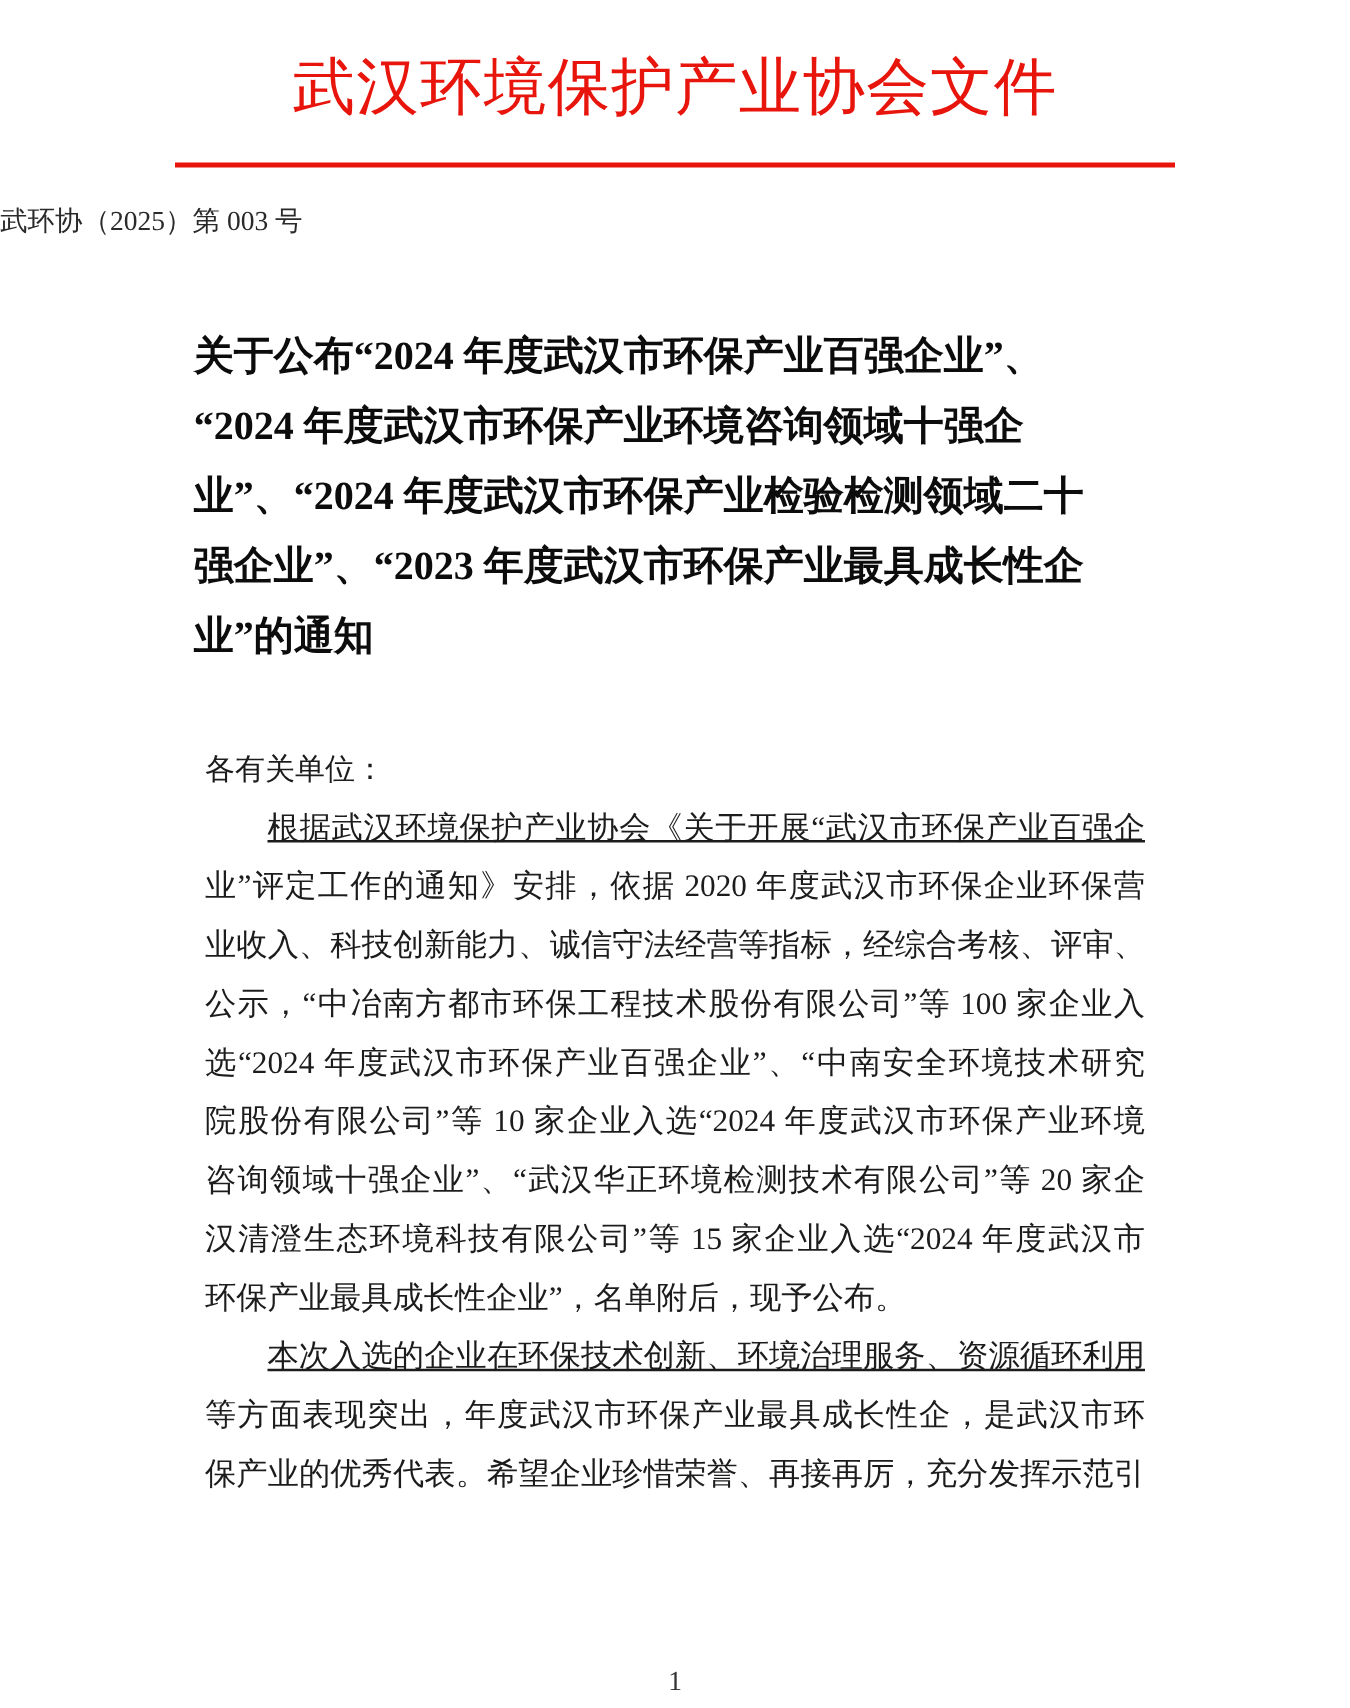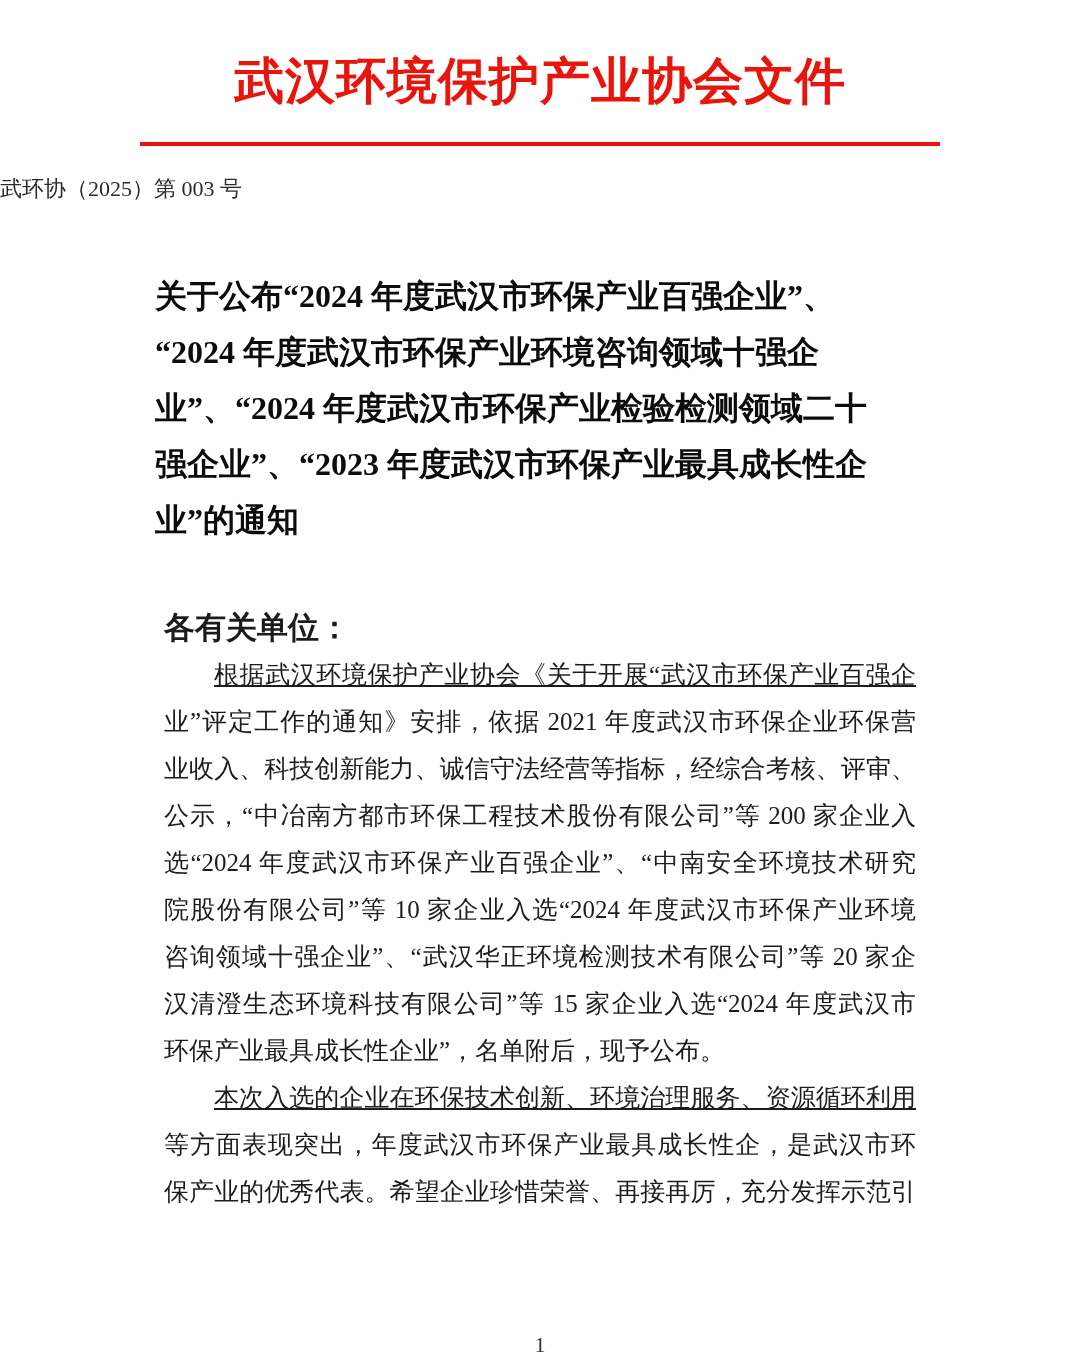--- a/index.html
+++ b/index.html
@@ -11,24 +11,24 @@
     position: relative;
     width: 1080px;
     height: 1366px;
     margin: 0 auto;
     background: #ffffff;
     overflow: hidden;
     font-family: "Liberation Serif", serif;
     color: #1f1f1f;
   }
   .header-title {
-    padding-top: 44px;
+    padding-top: 32px;
     text-align: center;
     font-family: "Liberation Sans", sans-serif;
-    font-weight: 700;
+    font-weight: 400;
     font-size: 50px;
     line-height: 74px;
     letter-spacing: 1px;
     white-space: nowrap;
   }
   .red-line {
     width: 800px;
     height: 4px;
     margin: 24px auto 0 auto;
   }
@@ -49,22 +49,22 @@
   }
   .body-block {
     width: 752px;
     margin: 56px auto 0 auto;
     font-size: 25px;
     line-height: 47px;
     color: #1c1c1c;
   }
   .salutation {
     font-family: "Liberation Sans", sans-serif;
-    font-weight: bold;
-    font-size: 31px;
+    font-weight: normal;
+    font-size: 24px;
     line-height: 47px;
   }
   .body-line {
     white-space: nowrap;
   }
   .body-line.fill {
     white-space: normal;
     text-align: justify;
     text-align-last: justify;
   }
@@ -99,23 +99,23 @@
       <div class="title-line">“2024 年度武汉市环保产业环境咨询领域十强企</div>
       <div class="title-line">业”、“2024 年度武汉市环保产业检验检测领域二十</div>
       <div class="title-line">强企业”、“2023 年度武汉市环保产业最具成长性企</div>
       <div class="title-line">业”的通知</div>
     </div>
 
   <div class="body-block">
     <div class="salutation">各有关单位：</div>
     <div>
         <div class="body-line fill indent">根据武汉环境保护产业协会《关于开展“武汉市环保产业百强企</div>
-        <div class="body-line fill">业”评定工作的通知》安排，依据 2021 年度武汉市环保企业环保营</div>
+        <div class="body-line fill">业”评定工作的通知》安排，依据 2020 年度武汉市环保企业环保营</div>
         <div class="body-line fill">业收入、科技创新能力、诚信守法经营等指标，经综合考核、评审、</div>
-        <div class="body-line fill">公示，“中冶南方都市环保工程技术股份有限公司”等 200 家企业入</div>
+        <div class="body-line fill">公示，“中冶南方都市环保工程技术股份有限公司”等 100 家企业入</div>
         <div class="body-line fill">选“2024 年度武汉市环保产业百强企业”、“中南安全环境技术研究</div>
         <div class="body-line fill">院股份有限公司”等 10 家企业入选“2024 年度武汉市环保产业环境</div>
         <div class="body-line fill">咨询领域十强企业”、“武汉华正环境检测技术有限公司”等 20 家企</div>
         <div class="body-line fill">汉清澄生态环境科技有限公司”等 15 家企业入选“2024 年度武汉市</div>
         <div class="body-line">环保产业最具成长性企业”，名单附后，现予公布。</div>
         <div class="body-line fill indent">本次入选的企业在环保技术创新、环境治理服务、资源循环利用</div>
         <div class="body-line fill">等方面表现突出，年度武汉市环保产业最具成长性企，是武汉市环</div>
         <div class="body-line fill">保产业的优秀代表。希望企业珍惜荣誉、再接再厉，充分发挥示范引</div>
       </div>
   </div>

